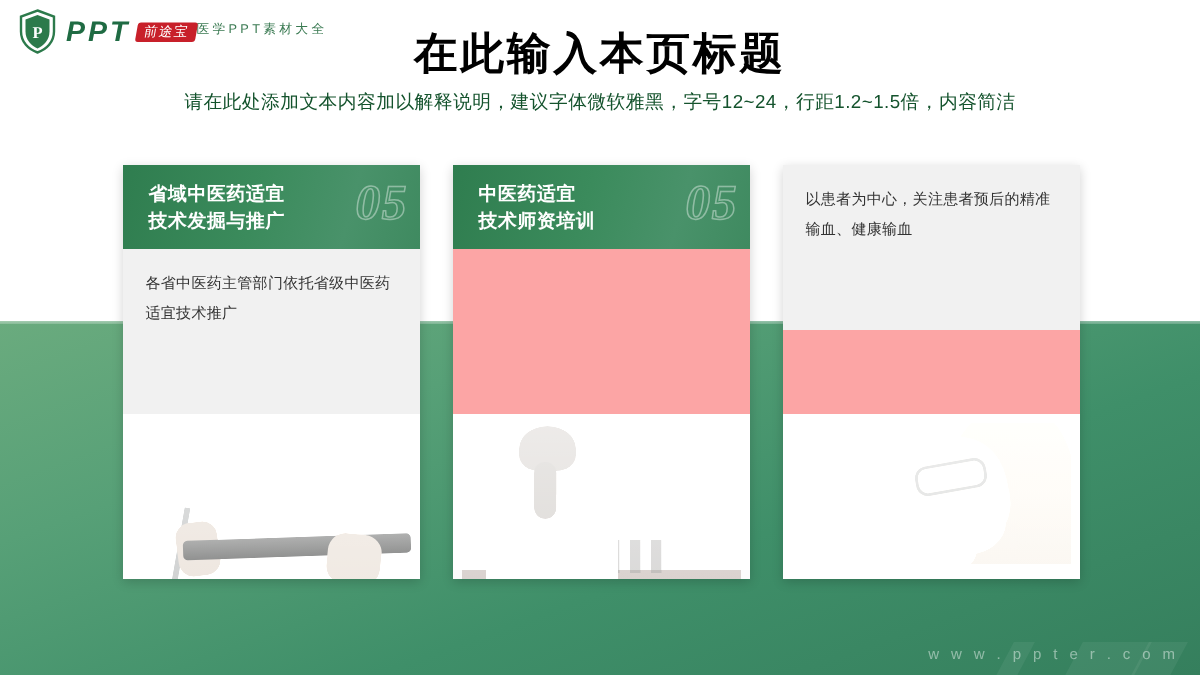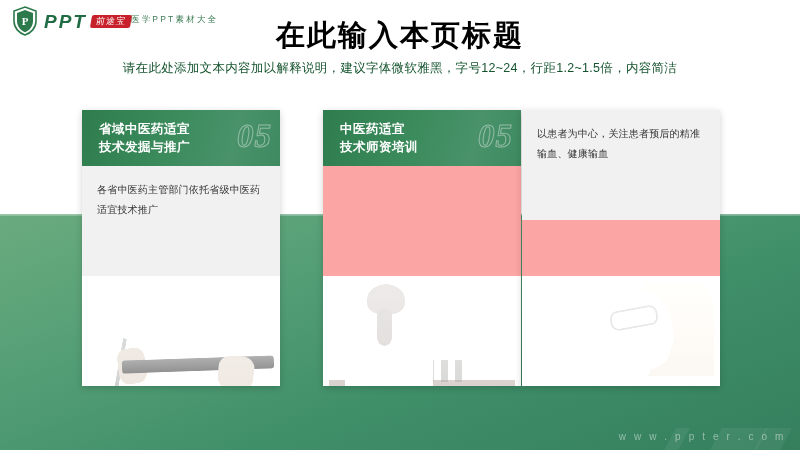--- a/index.html
+++ b/index.html
@@ -123,21 +123,21 @@
   .card {
     position: absolute;
     top: 110px;
     width: 198px;
     height: 276px;
     background: #fca5a5;
     box-shadow: 0 2px 7px rgba(0,0,0,0.18);
     overflow: hidden;
   }
   .card.c1 { left: 82px; }
-  .card.c2 { left: 302px; margin-left: 21px; }
+  .card.c2 { left: 302px; }
   .card.c3 { left: 522px; }
 
   .card-head {
     position: relative;
     height: 56px;
     background: linear-gradient(105deg, #2f7d4f 0%, #3b8b5c 45%, #49926a 75%, #3f8a60 100%);
     overflow: hidden;
   }
   .card-head-title {
     position: absolute;

